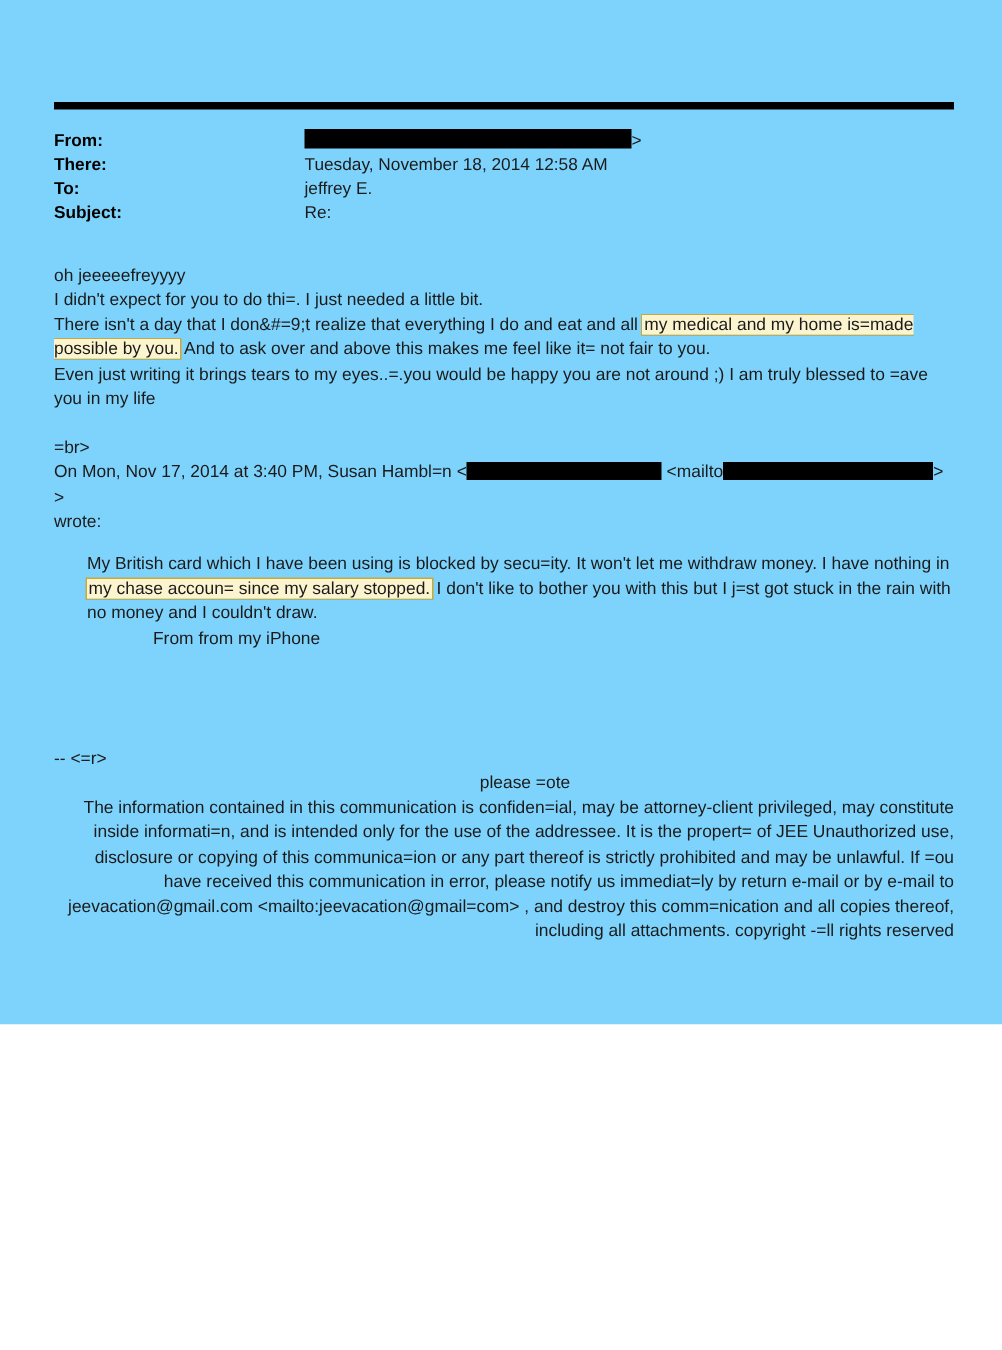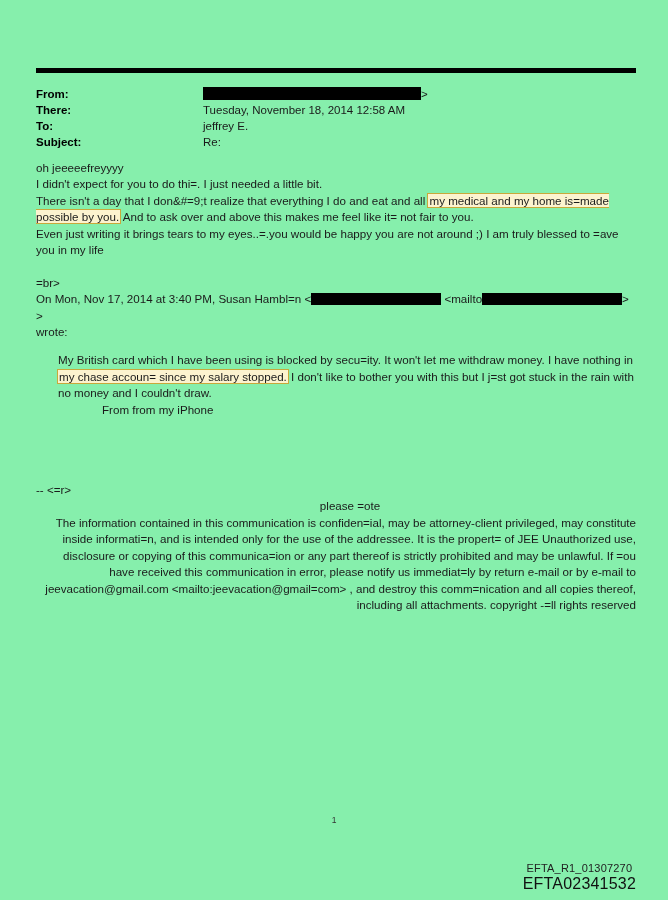--- a/index.html
+++ b/index.html
@@ -7,22 +7,22 @@
     padding: 0;
     background: #ffffff;
   }
   body {
     font-family: "Liberation Sans", sans-serif;
     color: #1a1a1a;
   }
   .page {
     position: relative;
     width: 668px;
-    height: 900px;
-    background: #86efac;
+    height: 683px;
+    background: #7dd3fc;
     overflow: hidden;
   }
 
   
   .top-rule {
     position: absolute;
     left: 36px;
     top: 68px;
     width: 600px;
     height: 5px;
@@ -60,21 +60,21 @@
     vertical-align: -2px;
   }
   .redact-from { width: 218px; height: 13px; }
   .redact-q1   { width: 130px; height: 12px; }
   .redact-q2   { width: 140px; height: 12px; }
 
   
   .body {
     position: absolute;
     left: 36px;
-    top: 160px;
+    top: 176px;
     width: 600px;
     font-size: 11.6px;
     line-height: 16.4px;
   }
   .body p {
     margin: 0;
   }
   .blank { height: 16.4px; }
 
   .hl {

